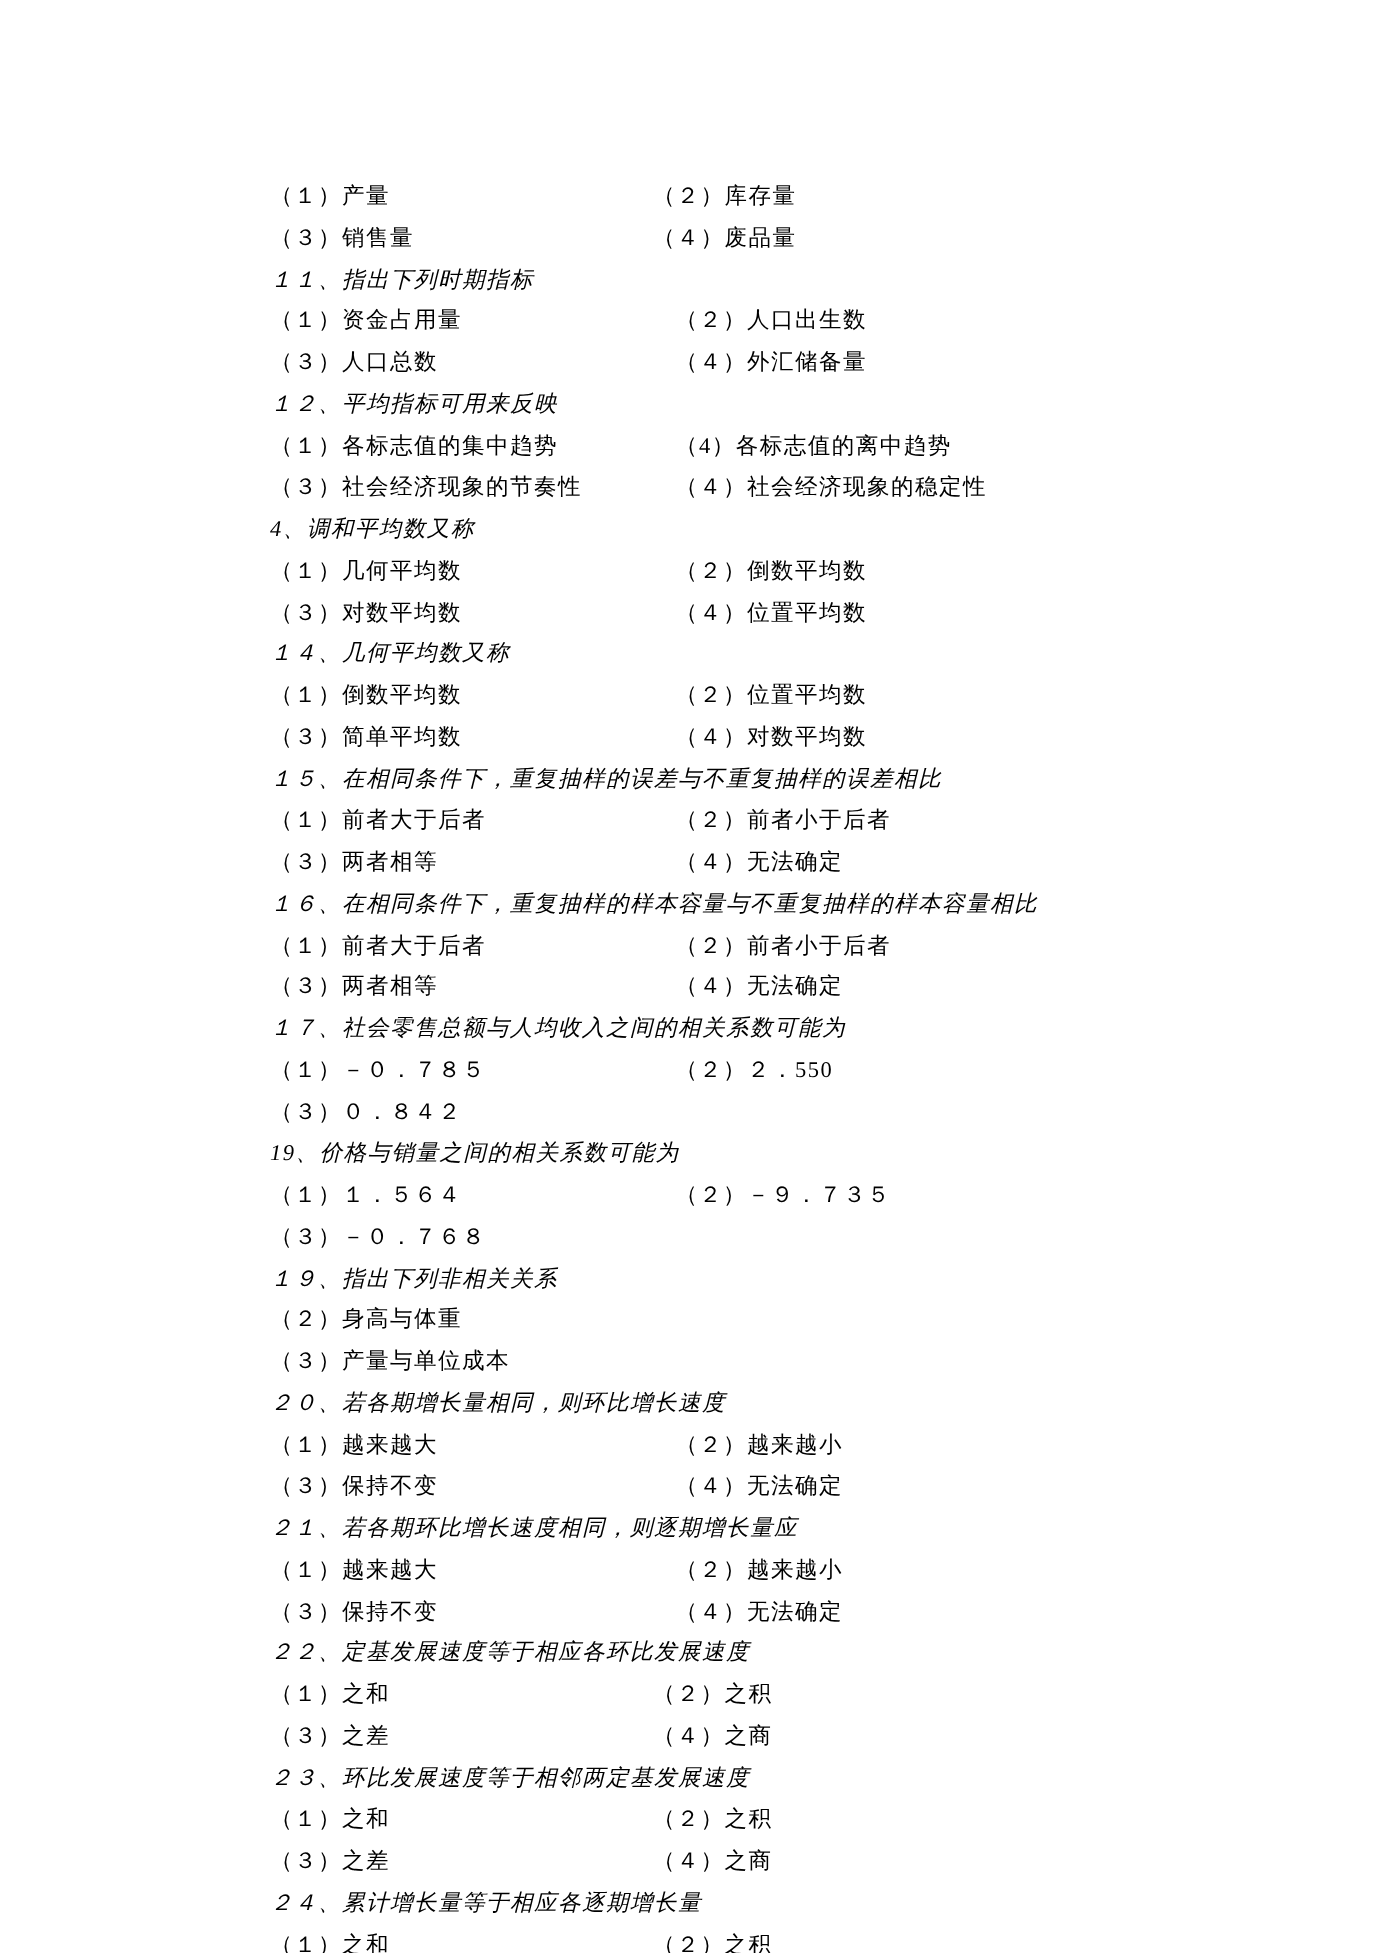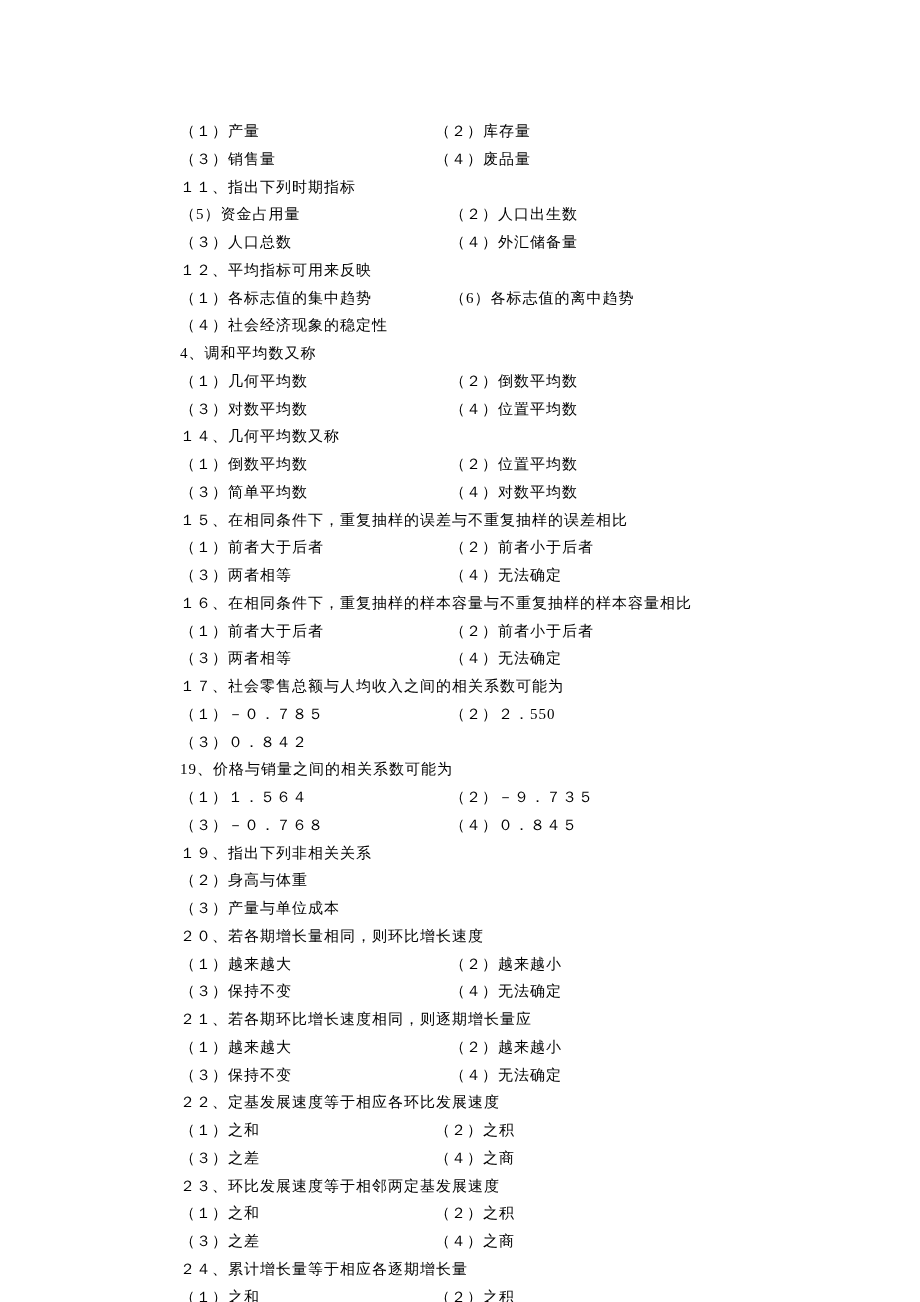--- a/index.html
+++ b/index.html
@@ -9,20 +9,21 @@
       color: #000;
       background: #fff;
       margin: 0;
       padding: 118px 180px 0 180px;
       width: 920px;
       box-sizing: border-box;
       letter-spacing: 1px;
     }
     .question-row {
       display: block;
+      font-style: italic;
     }
     .options-row {
       display: flex;
       justify-content: space-between;
     }
     .opt-left {
       width: 270px;
       flex-shrink: 0;
     }
     .opt-right {
@@ -39,34 +40,35 @@
   <span class="opt-left">（１）产量</span>
   <span class="opt-right">（２）库存量</span>
 </div>
 <div class="options-row narrow">
   <span class="opt-left">（３）销售量</span>
   <span class="opt-right">（４）废品量</span>
 </div>
 
 <div class="question-row">１１、指出下列时期指标</div>
 <div class="options-row">
-  <span class="opt-left">（5）资金占用量</span>
+  <span class="opt-left">（１）资金占用量</span>
   <span class="opt-right">（２）人口出生数</span>
 </div>
 <div class="options-row">
   <span class="opt-left">（３）人口总数</span>
   <span class="opt-right">（４）外汇储备量</span>
 </div>
 
 <div class="question-row">１２、平均指标可用来反映</div>
 <div class="options-row">
   <span class="opt-left">（１）各标志值的集中趋势</span>
-  <span class="opt-right">（6）各标志值的离中趋势</span>
+  <span class="opt-right">（4）各标志值的离中趋势</span>
 </div>
 <div class="options-row">
+  <span class="opt-left">（３）社会经济现象的节奏性</span>
   <span class="opt-right">（４）社会经济现象的稳定性</span>
 </div>
 
 <div class="question-row">4、调和平均数又称</div>
 <div class="options-row">
   <span class="opt-left">（１）几何平均数</span>
   <span class="opt-right">（２）倒数平均数</span>
 </div>
 <div class="options-row">
   <span class="opt-left">（３）对数平均数</span>
@@ -112,21 +114,20 @@
   <span class="opt-left">（３）０．８４２</span>
 </div>
 
 <div class="question-row">19、价格与销量之间的相关系数可能为</div>
 <div class="options-row">
   <span class="opt-left">（１）１．５６４</span>
   <span class="opt-right">（２）－９．７３５</span>
 </div>
 <div class="options-row">
   <span class="opt-left">（３）－０．７６８</span>
-  <span class="opt-right">（４）０．８４５</span>
 </div>
 
 <div class="question-row">１９、指出下列非相关关系</div>
 <div class="options-row">
   <span class="opt-right">（２）身高与体重</span>
 </div>
 <div class="options-row">
   <span class="opt-left">（３）产量与单位成本</span>
 </div>
 

